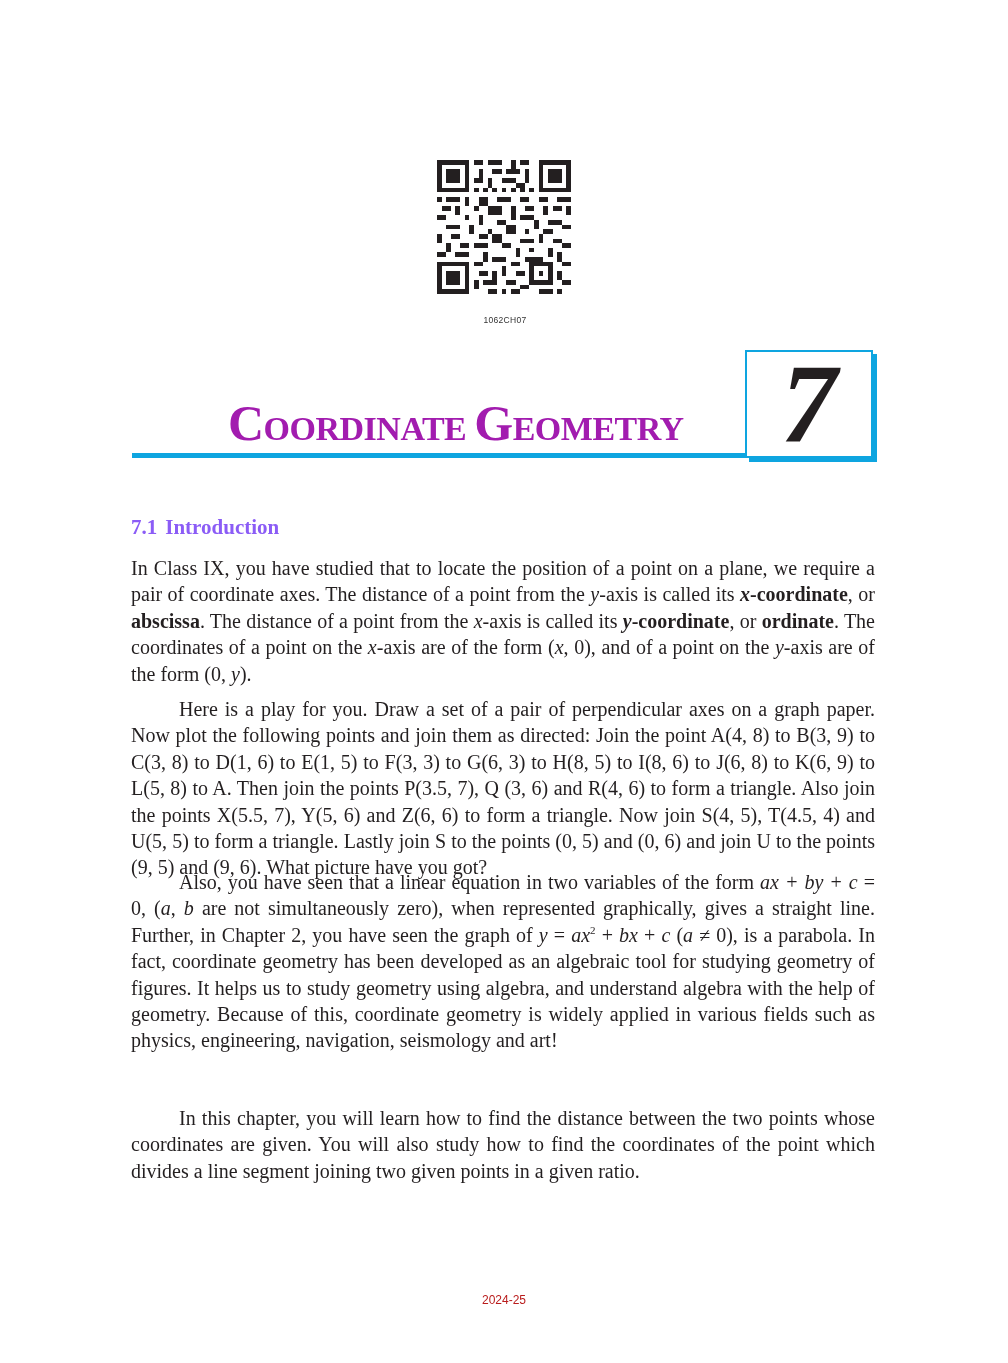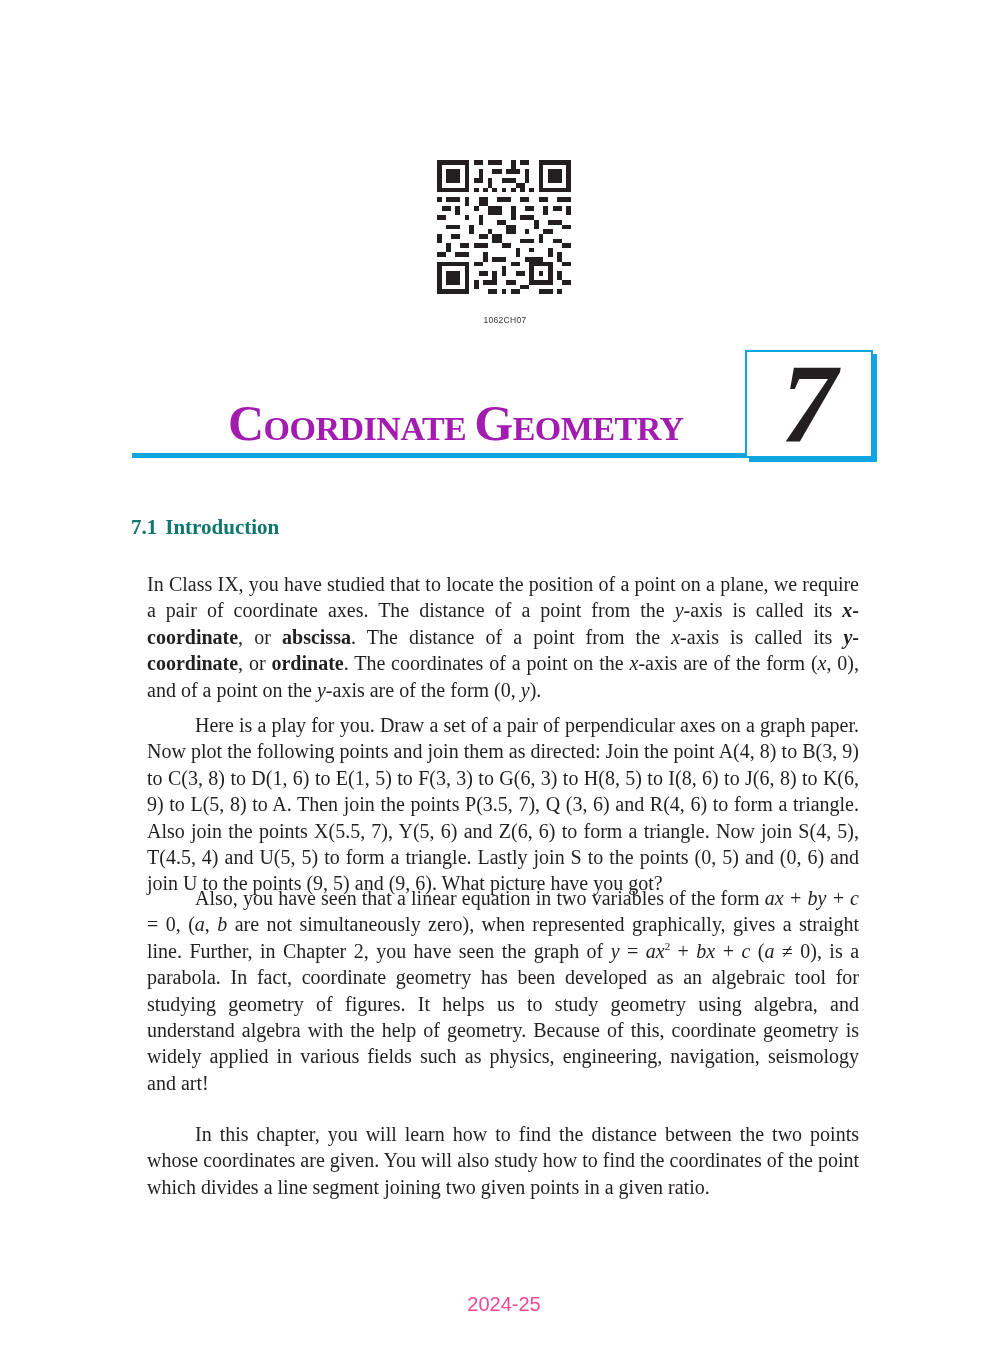--- a/index.html
+++ b/index.html
@@ -29,36 +29,36 @@
     box-shadow: 4px 4px 0 #0ea5e0;
   }
   .chapter-num {
     position: absolute; left: 0; right: 0; top: -4px; text-align: center;
     font-family: "Liberation Serif", serif; font-weight: bold; font-style: italic;
     font-size: 112px; line-height: 1; color: #231f20;
   }
   .section-heading {
     position: absolute; left: 131px; top: 515px;
     font-family: "Liberation Serif", serif; font-weight: bold;
-    color: #0f766e; font-size: 21px;
+    color: #8b5cf6; font-size: 21px;
   }
   .section-heading .num { margin-right: 8px; }
   .body-text {
     position: absolute; left: 131px; width: 744px;
     font-size: 20px; line-height: 26.4px; text-align: justify;
   }
-  .body-text p { margin: 16px; text-align: justify; }
+  .body-text p { margin: 0; text-align: justify; }
   .indent { text-indent: 48px; }
   .p1 { top: 555px; }
   .p2 { top: 696px; }
   .p3 { top: 869px; }
   .p4 { top: 1105px; }
   .footer-year {
     position: absolute; left: 0; right: 0; top: 1293px; text-align: center;
-    font-family: "Liberation Sans", "DejaVu Sans", sans-serif; font-size: 20px; color: #ec4899;
+    font-family: "Liberation Sans", "DejaVu Sans", sans-serif; font-size: 12px; color: #b91c1c;
   }
   i { font-style: italic; }
   b { font-weight: bold; }
   sup { font-size: 11px; vertical-align: super; line-height: 0; }
 </style>
 </head>
 <body>
 
 <div class="qr-wrap">
   <svg class="qr" viewBox="0 0 29 29" shape-rendering="crispEdges">

